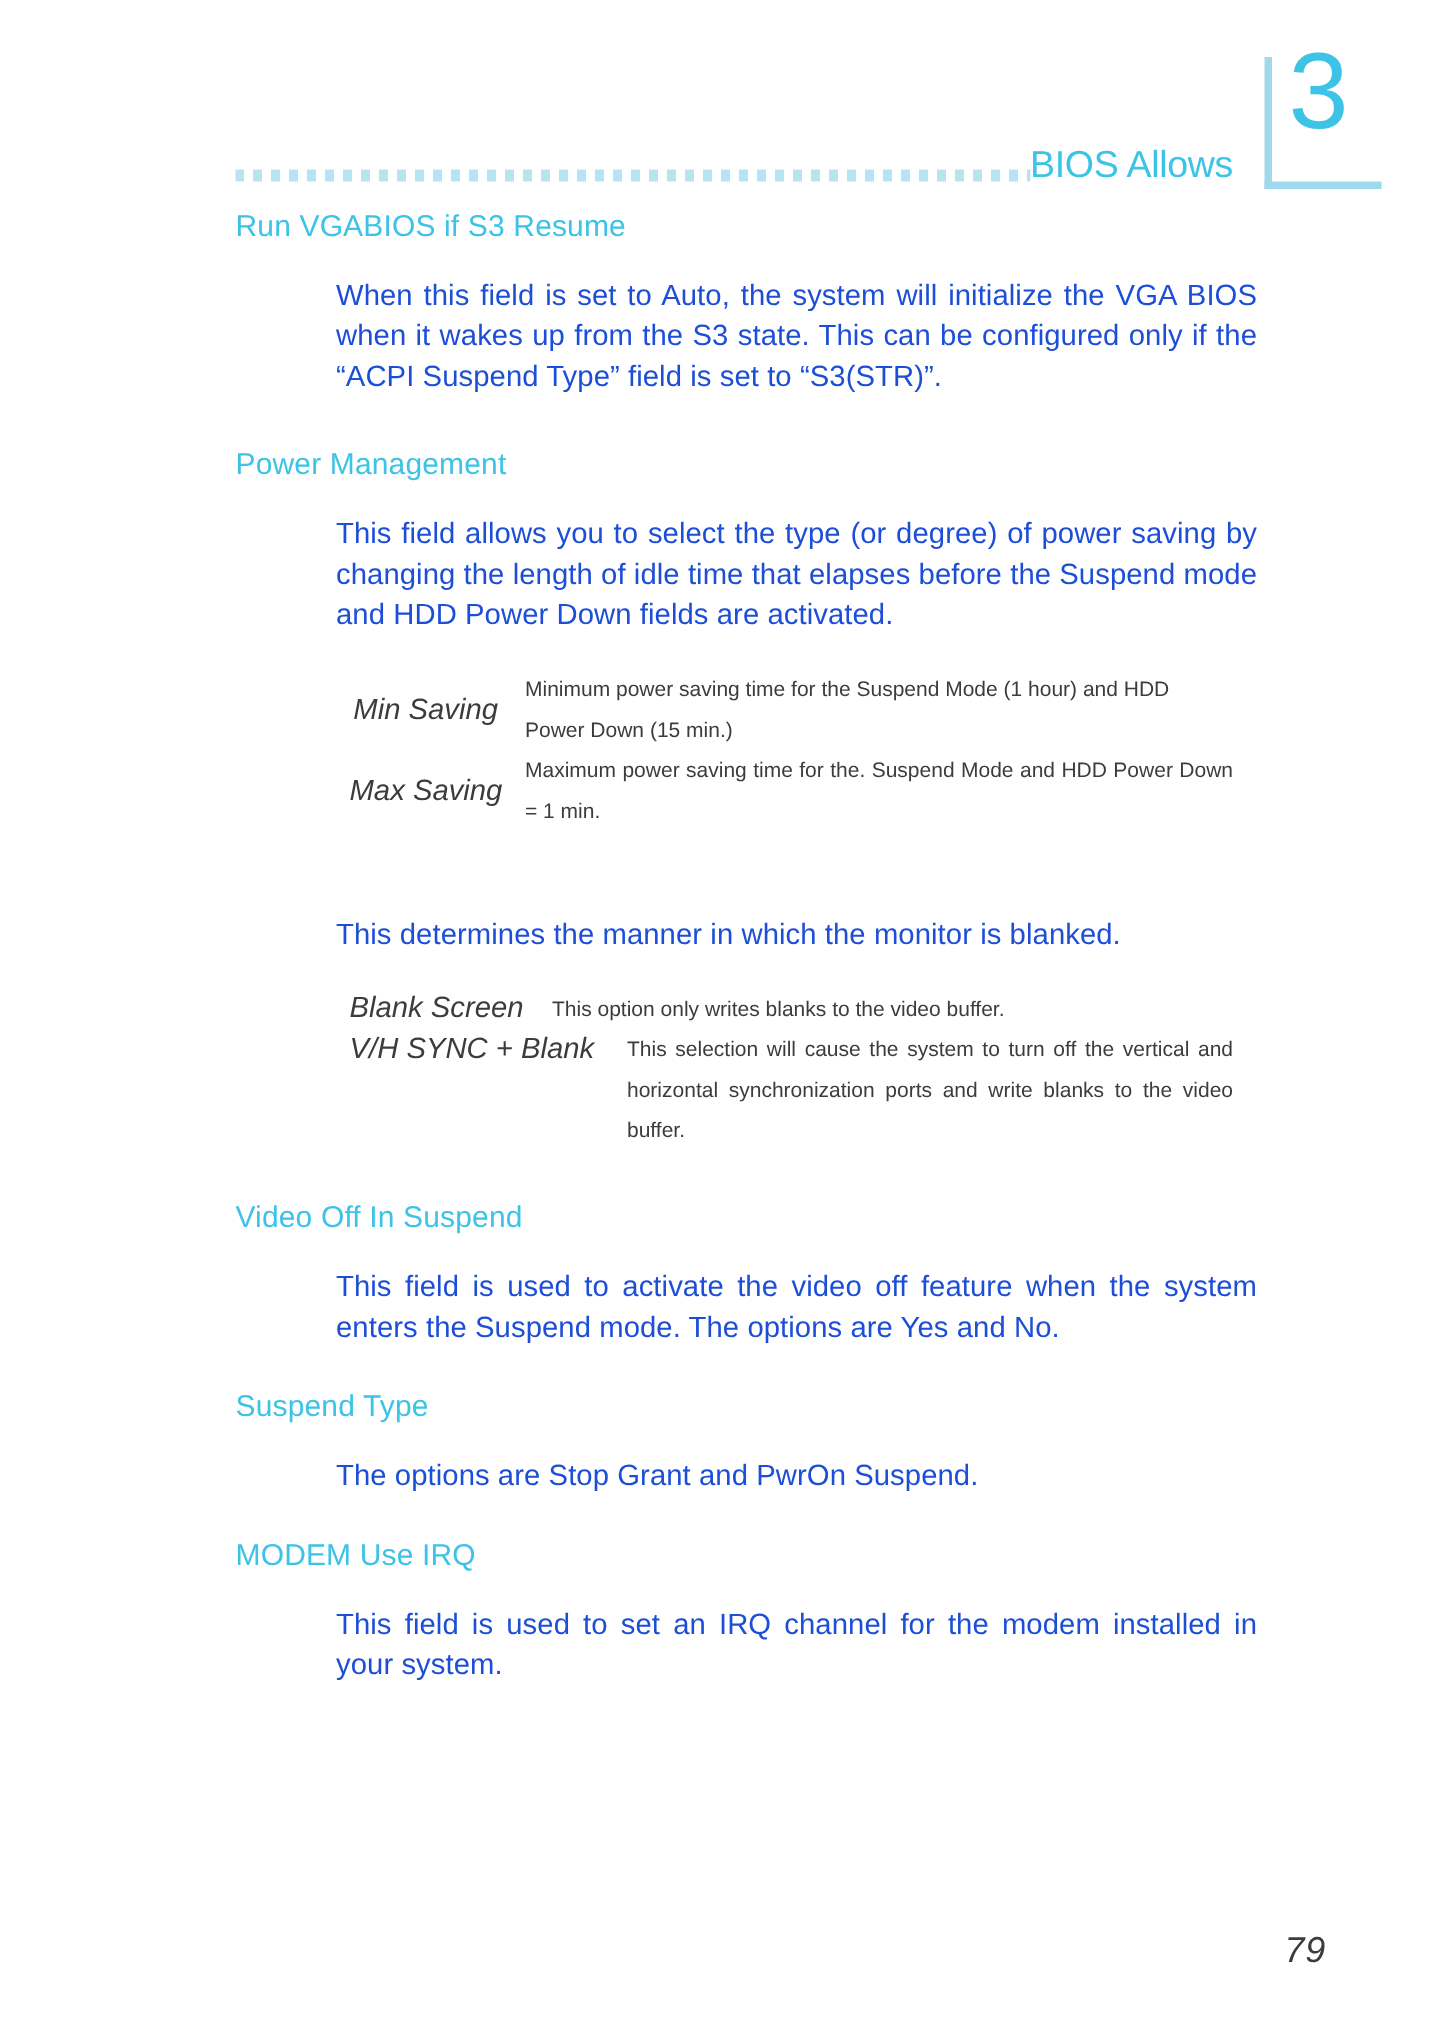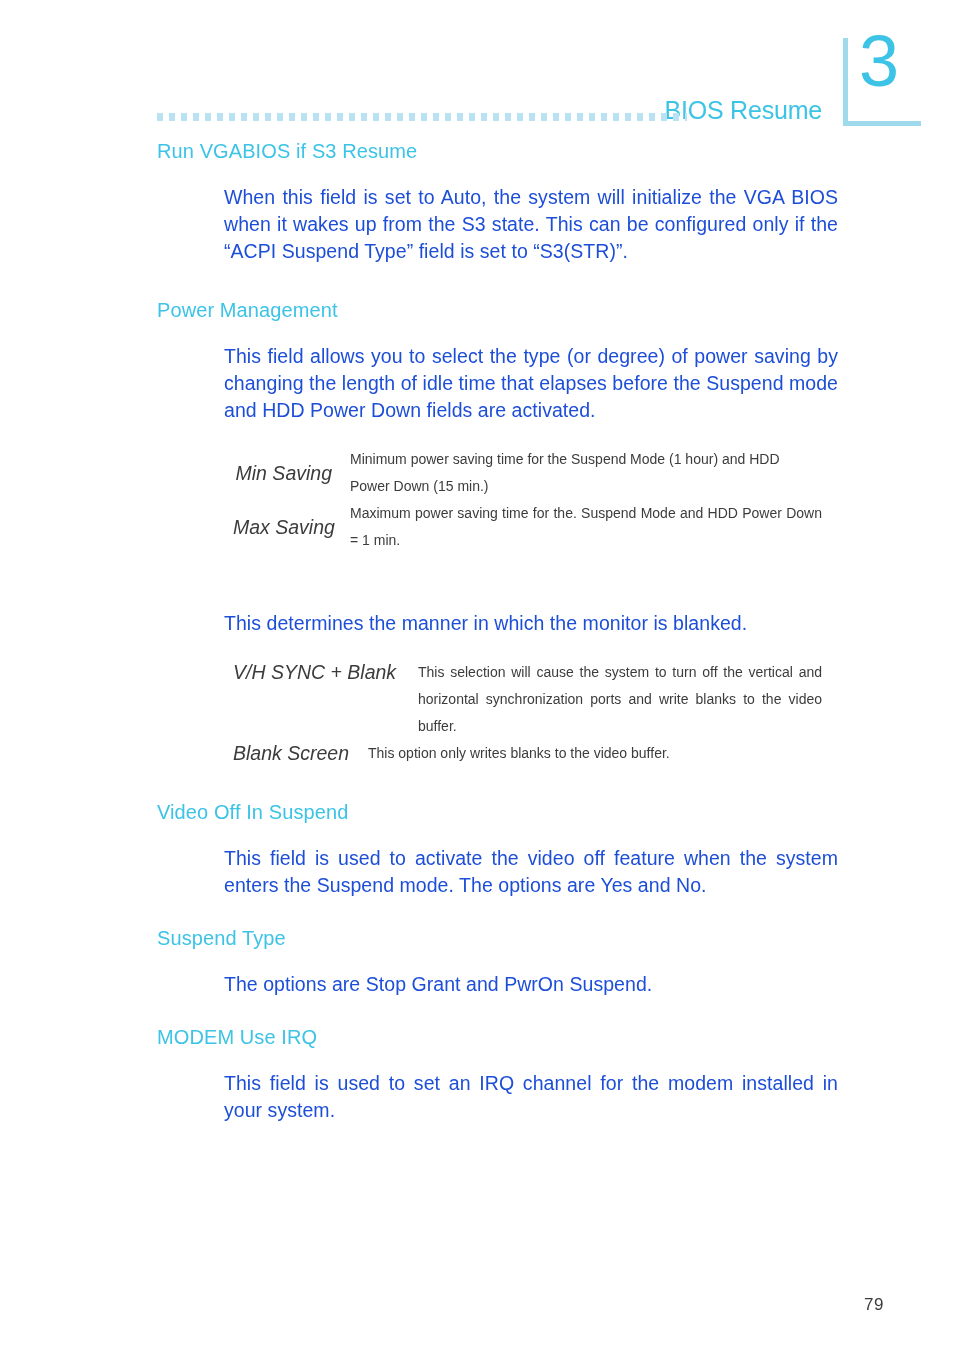--- a/index.html
+++ b/index.html
@@ -195,39 +195,40 @@
   }
   .gap-md { height: 22px; }
   .gap-lg { height: 28px; }
   .gap-xl { height: 34px; }
 
   
   .page-number {
     position: absolute;
     right: 70px;
     bottom: 36px;
-    font-size: 17px;
+    font-size: 24px;
     color: #3c3c3c;
     letter-spacing: 0.5px;
+    font-style: italic;
   }
 </style>
 </head>
 <body>
 
 <div class="page">
 
   <div class="header">
 
     <div class="chapter-mark">
       <div class="rule-v"></div>
       <div class="rule-h"></div>
       <div class="chapter-number">3</div>
     </div>
 
-    <div class="header-title">BIOS Resume</div>
+    <div class="header-title">BIOS Allows</div>
 
     <div class="dot-rule"></div>
   </div>
 
   <div class="content">
 
     <div class="section">
       <h2 class="section-heading">Run VGABIOS if S3 Resume</h2>
       <div class="gap-md"></div>
       <p class="body-text">When this field is set to Auto, the system will initialize the VGA BIOS when it wakes up from the S3 state. This can be configured only if the “ACPI Suspend Type” field is set to “S3(STR)”.</p>
@@ -254,28 +255,28 @@
     </div>
 
     <div class="gap-xl"></div>
 
     <div class="section">
       <div class="gap-md"></div>
       <p class="body-text no-justify">This determines the manner in which the monitor is blanked.</p>
       <div class="gap-md"></div>
 
       <div class="deflist deflist-vom">
+        <div class="defrow dl-narrow">
+          <div class="defterm">Blank Screen</div>
+          <div class="defdesc no-justify">This option only writes blanks to the video buffer.</div>
+        </div>
         <div class="defrow dl-wide">
           <div class="defterm">V/H SYNC + Blank</div>
           <div class="defdesc">This selection will cause the system to turn off the vertical and horizontal synchronization ports and write blanks to the video buffer.</div>
         </div>
-        <div class="defrow dl-narrow">
-          <div class="defterm">Blank Screen</div>
-          <div class="defdesc no-justify">This option only writes blanks to the video buffer.</div>
-        </div>
       </div>
     </div>
 
     <div class="gap-xl"></div>
 
     <div class="section">
       <h2 class="section-heading">Video Off In Suspend</h2>
       <div class="gap-md"></div>
       <p class="body-text">This field is used to activate the video off feature when the system enters the Suspend mode. The options are Yes and No.</p>
     </div>

